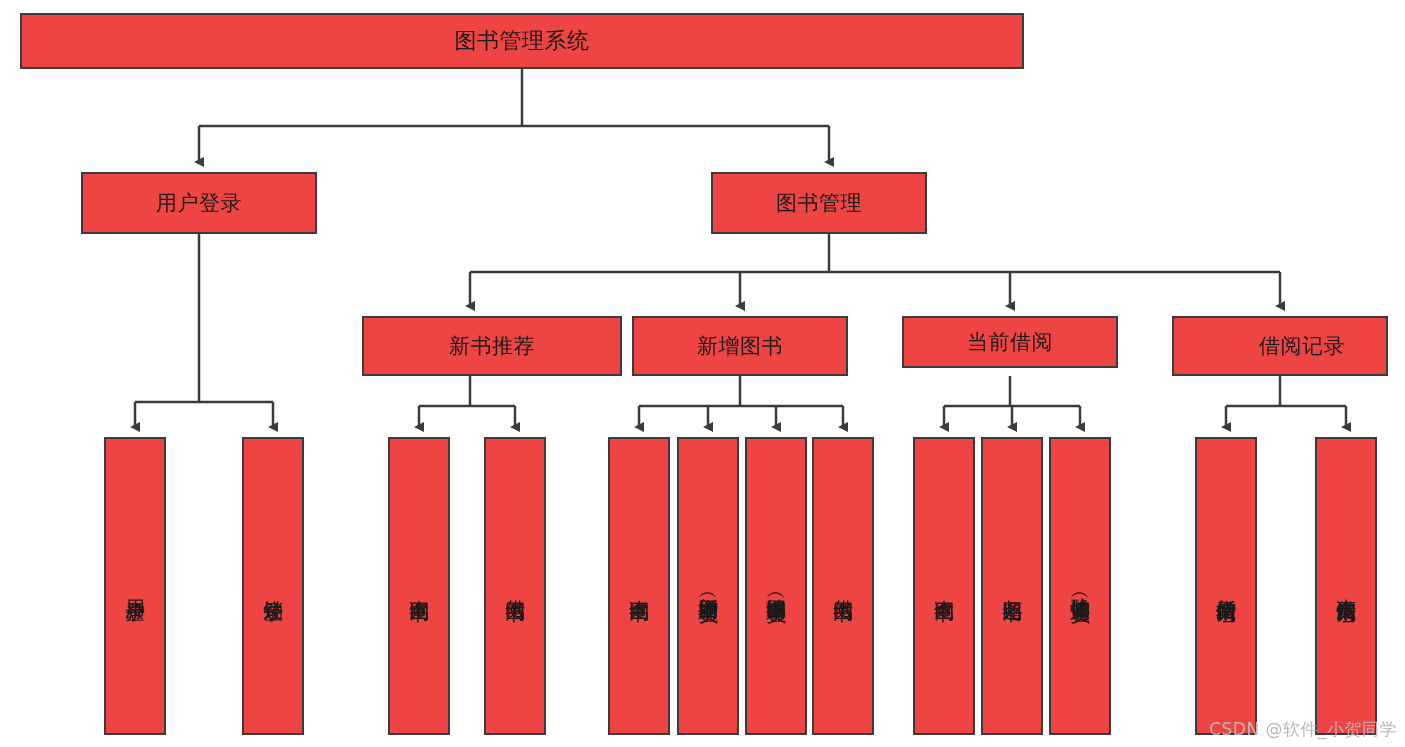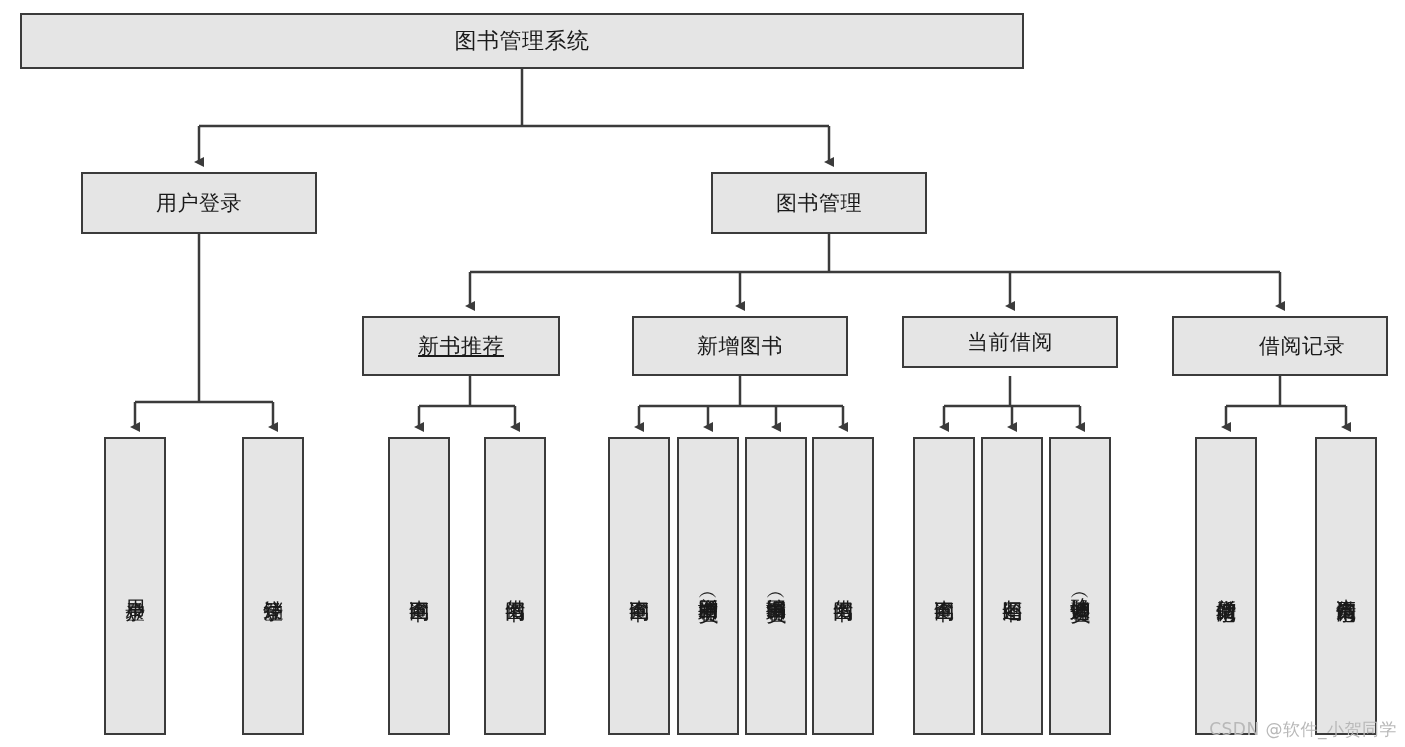--- a/index.html
+++ b/index.html
@@ -14,21 +14,21 @@
     position: relative;
     width: 1405px;
     height: 747px;
     background: #ffffff;
     overflow: hidden;
   }
   .node {
     position: absolute;
     box-sizing: border-box;
     border: 2px solid #3b3b3b;
-    background: #e5e5e5;
+    background: #ef4444;
     display: flex;
     align-items: center;
     justify-content: center;
     color: #1a1a1a;
     line-height: 1.08;
   }
   .node.h {
     font-size: 21px;
     letter-spacing: 0.5px;
   }
@@ -114,21 +114,21 @@
       <path d="M1226,406 L1226,427" marker-end="url(#arrow)"></path>
       <path d="M1346,406 L1346,427" marker-end="url(#arrow)"></path>
     </g>
   </svg>
 
   <div class="node h root" style="left:20px; top:13px; width:1004px; height:56px;">图书管理系统</div>
 
   <div class="node h" style="left:81px; top:172px; width:236px; height:62px;">用户登录</div>
   <div class="node h" style="left:711px; top:172px; width:216px; height:62px;">图书管理</div>
 
-  <div class="node h" style="left:362px; top:316px; width:198px; height:60px;text-decoration:underline;">新书推荐</div>
+  <div class="node h" style="left:362px; top:316px; width:260px; height:60px;">新书推荐</div>
   <div class="node h" style="left:632px; top:316px; width:216px; height:60px;">新增图书</div>
   <div class="node h" style="left:902px; top:316px; width:216px; height:52px;">当前借阅</div>
   <div class="node h" style="left:1172px; top:316px; width:216px; height:60px;padding-left:44px;">借阅记录</div>
 
   <div class="node v" style="left:104px; top:437px; width:62px; height:298px;">用户登录</div>
   <div class="node v" style="left:242px; top:437px; width:62px; height:298px;">注销登录</div>
   <div class="node v" style="left:388px; top:437px; width:62px; height:298px;">查询图书</div>
   <div class="node v" style="left:484px; top:437px; width:62px; height:298px;">借阅图书</div>
   <div class="node v" style="left:608px; top:437px; width:62px; height:298px;">查询图书</div>
   <div class="node v" style="left:677px; top:437px; width:62px; height:298px;">新增图书（管理员）</div>

